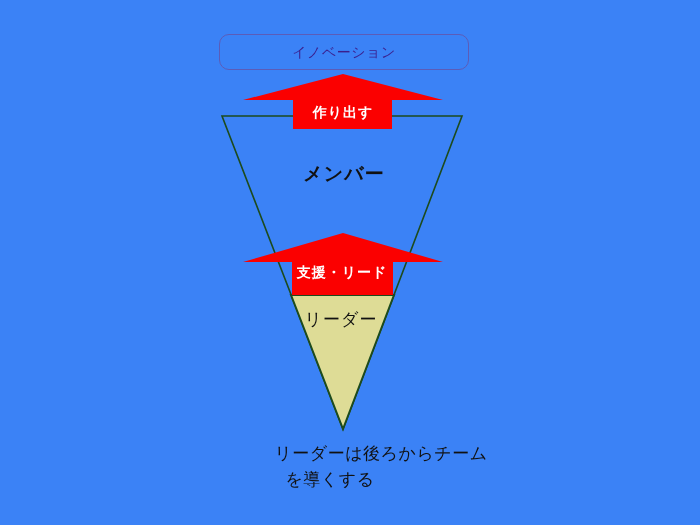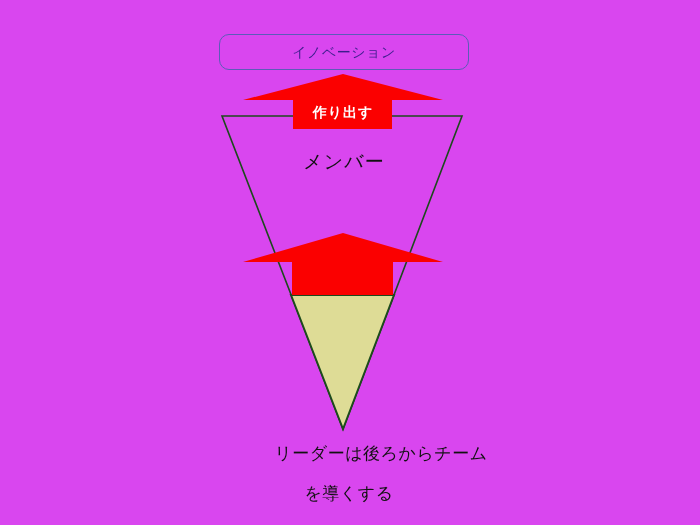--- a/index.html
+++ b/index.html
@@ -1,20 +1,20 @@
 <!DOCTYPE html>
 <html><head>
 <meta charset="utf-8">
 <style>
   html, body { margin: 0; padding: 0; background: #ffffff; }
   .stage {
     position: relative;
     width: 700px;
     height: 525px;
-    background: #d946ef;
+    background: #3b82f6;
     overflow: hidden;
     font-family: "Liberation Sans", "DejaVu Sans", sans-serif;
   }
   .stage svg { position: absolute; left: 0; top: 0; }
   .label {
     position: absolute;
     transform: translateX(-50%);
     white-space: nowrap;
     color: #111111;
   }
@@ -73,20 +73,22 @@
 
     <polygon points="343,233 443,262 393,262 393,295 292,295 292,262 243,262" fill="#fb0000"></polygon>
   </svg>
 
   <div class="innovation-box">
     <div class="line" style="color:#3b1e8c;">イノベーション</div>
   </div>
 
   <div class="label arrow-label" style="left:343px; top:104px;">作り出す</div>
 
-  <div class="label member-label" style="left:344px; top:148px;">メンバー</div>
+  <div class="label member-label" style="left:344px; top:160px;font-weight:bold;">メンバー</div>
 
+  <div class="label arrow-label" style="left:342px; top:264px;">支援・リード</div>
 
+  <div class="label leader-label" style="left:341px; top:308px;">リーダー</div>
 
   <div class="label caption" style="left:349px; top:441px;margin-left:32px;">リーダーは後ろからチーム</div>
-  <div class="label caption" style="left:349px; top:467px;margin-top:14px;">を導くする</div>
+  <div class="label caption" style="left:330px; top:467px;">を導くする</div>
 
 </div>
 
 </body></html>

